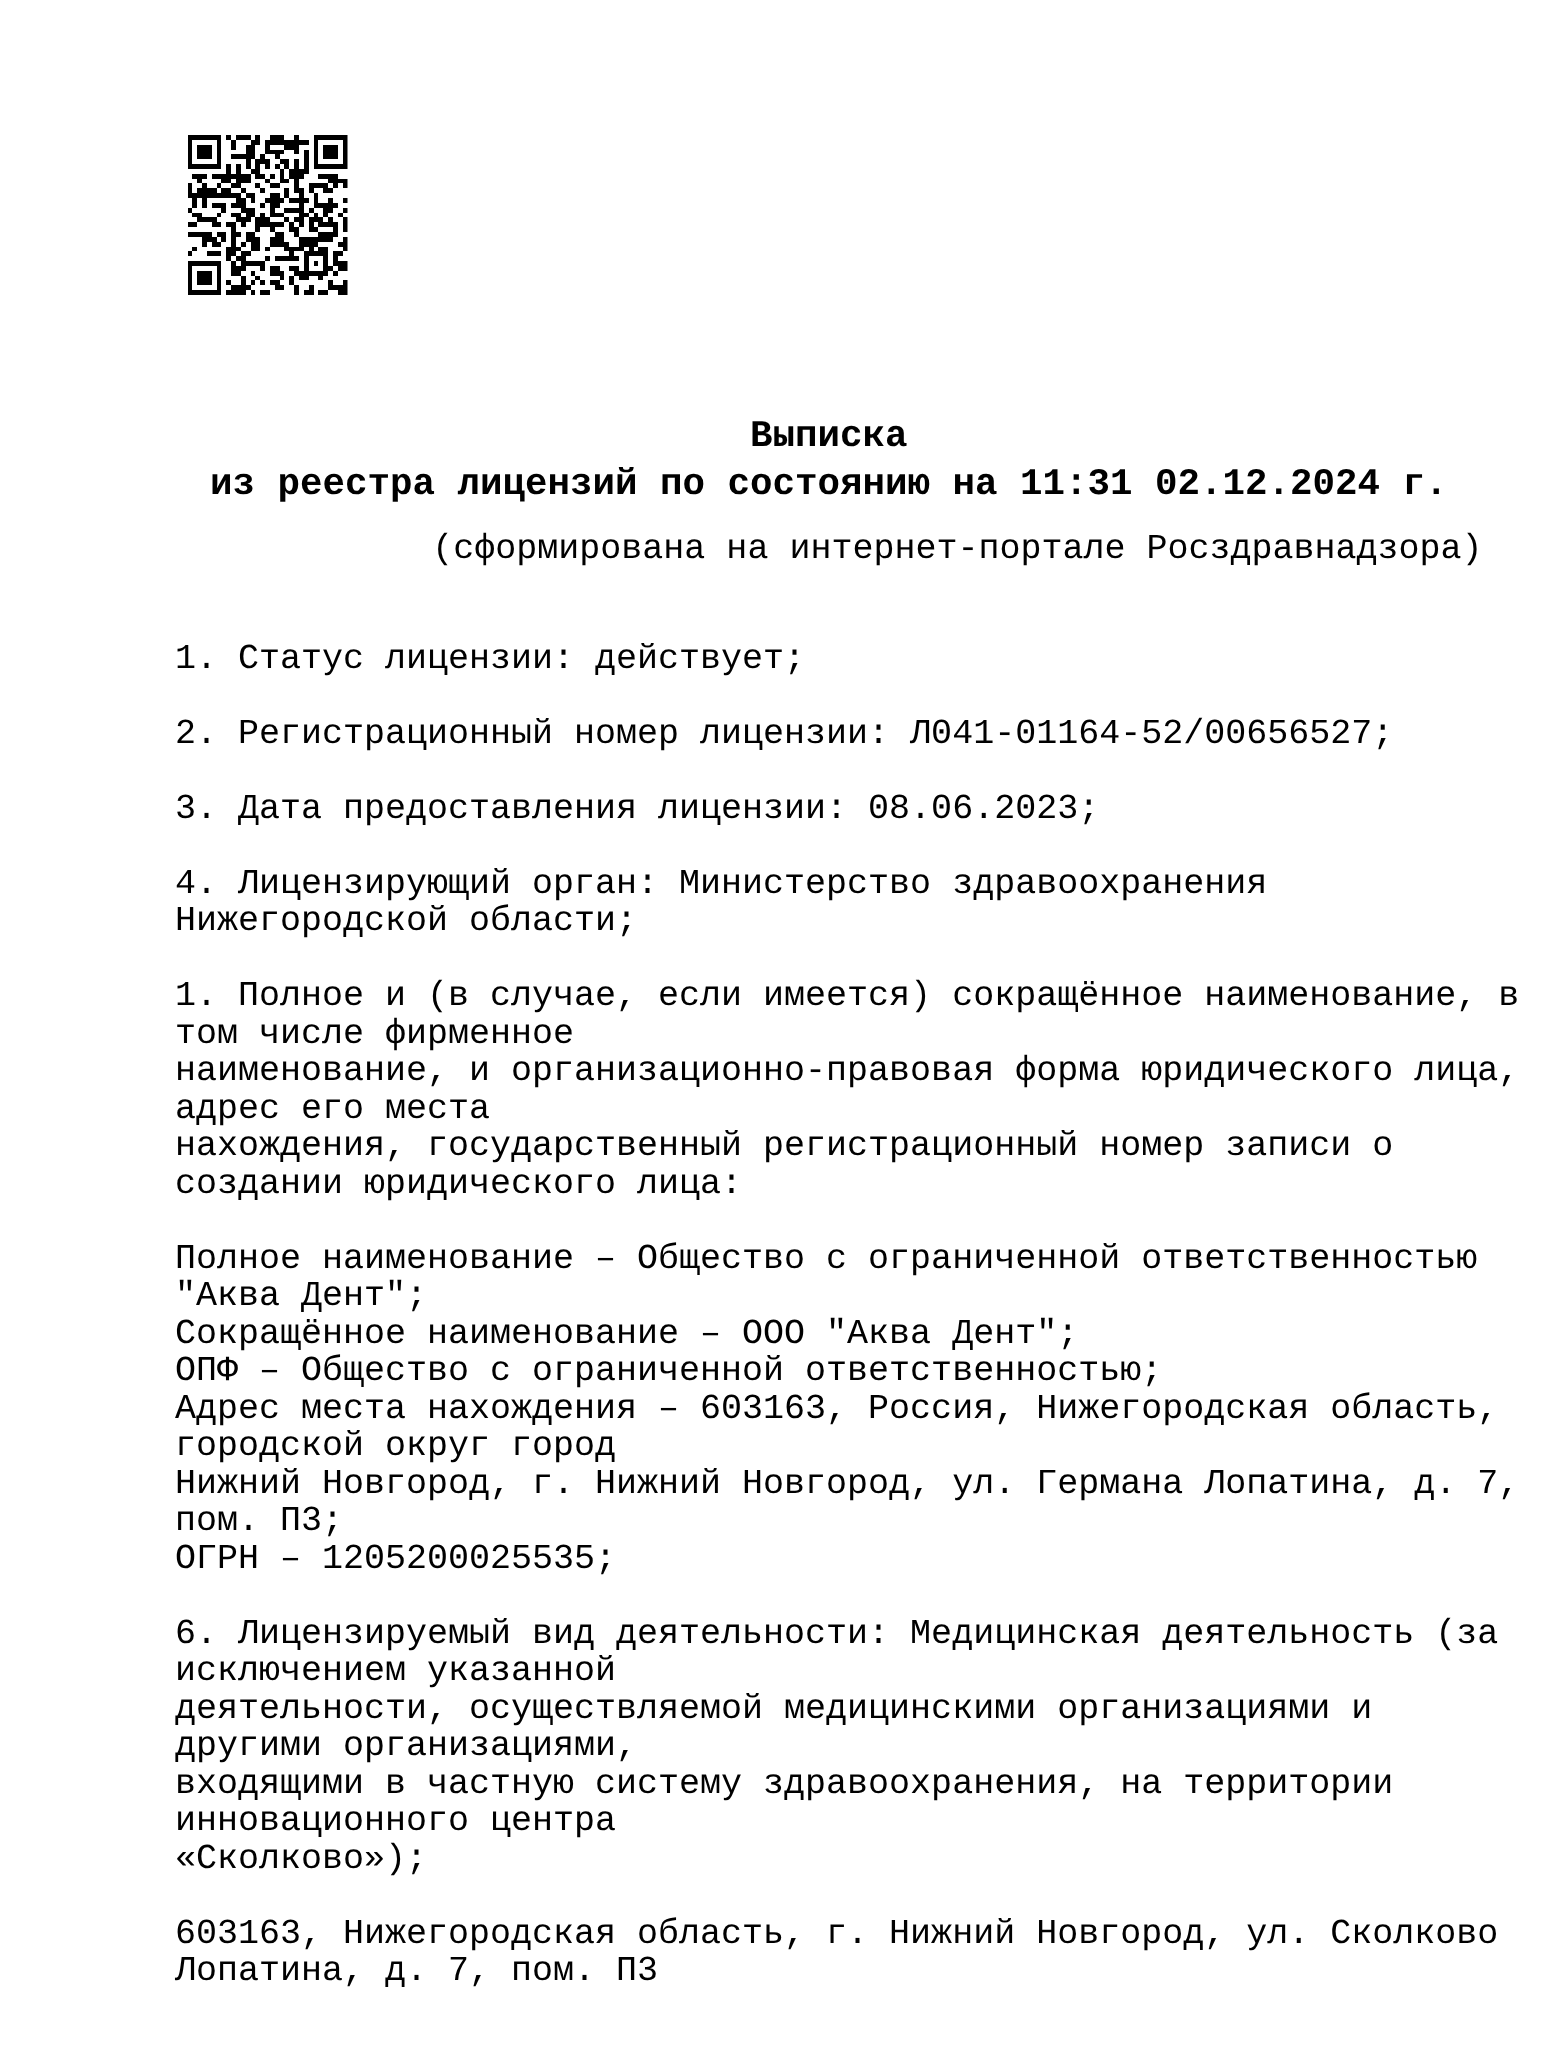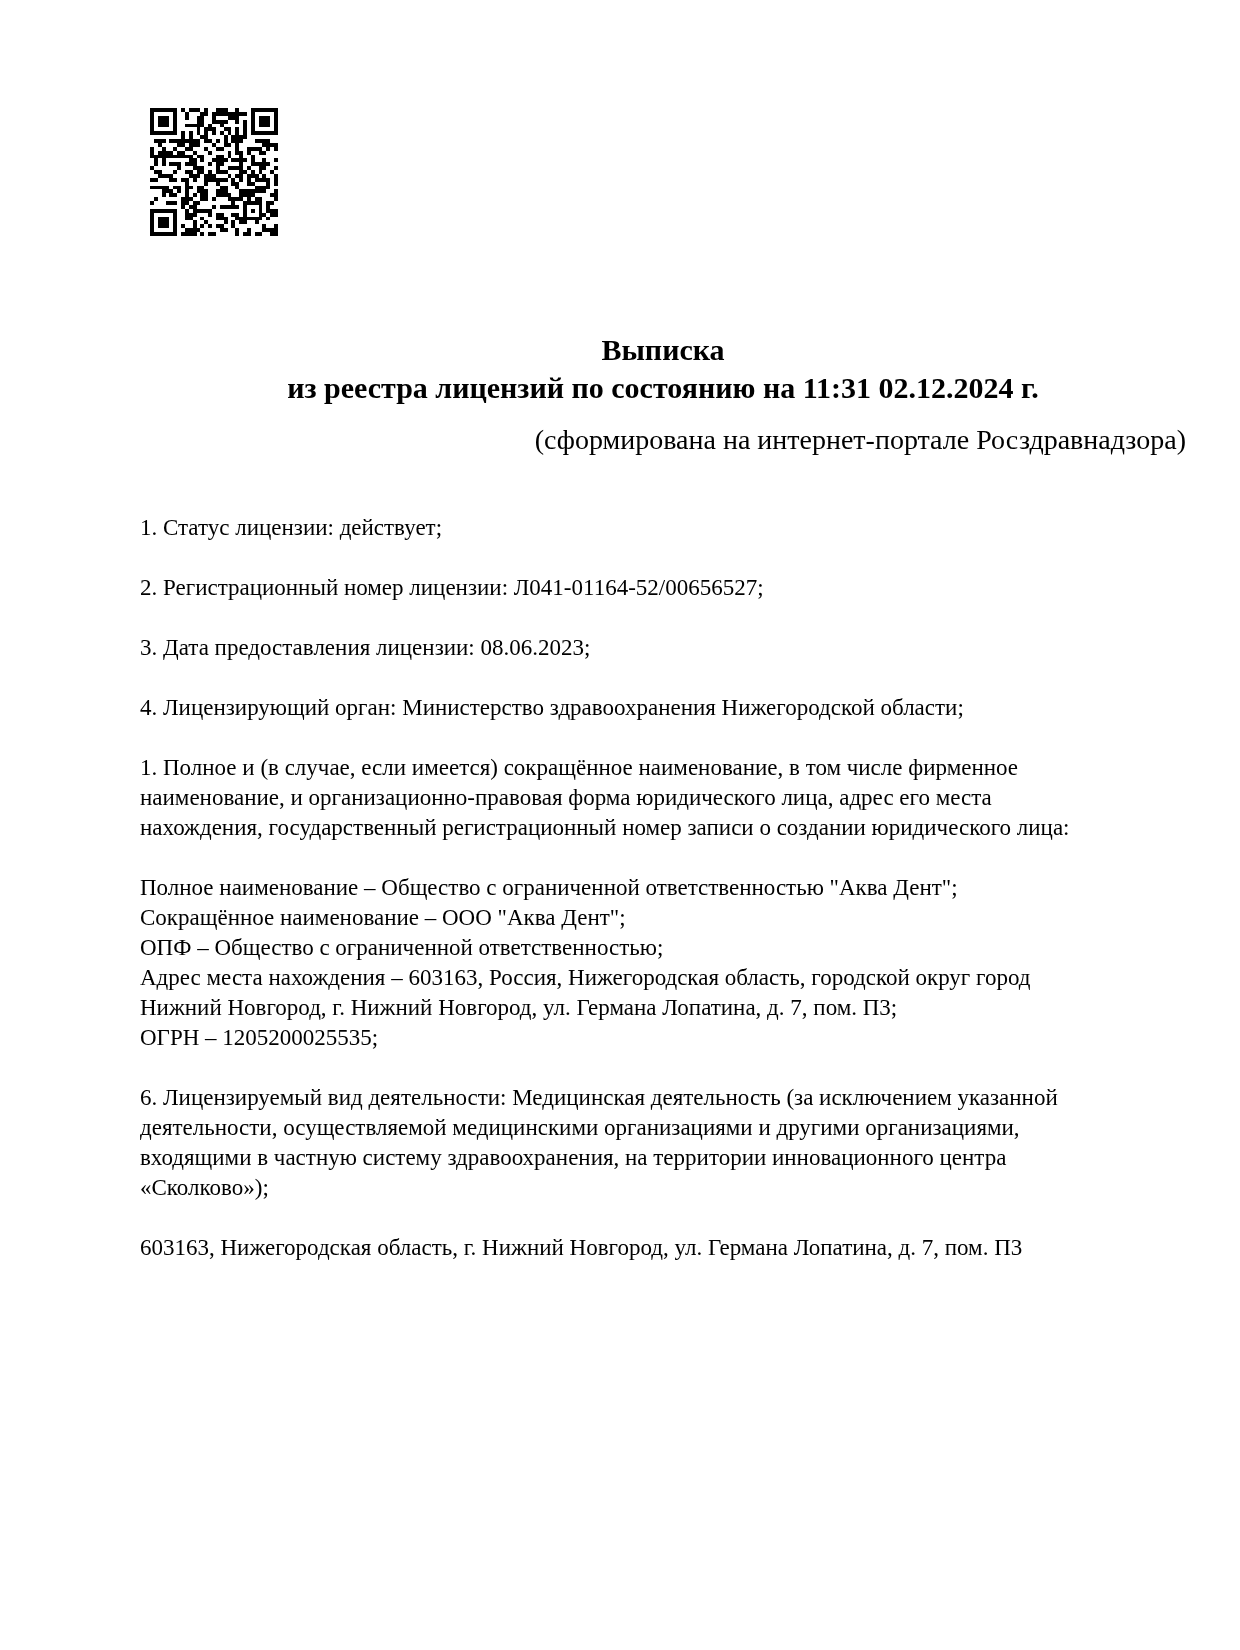--- a/index.html
+++ b/index.html
@@ -10,20 +10,21 @@
     color: #000000;
     font-family: "Liberation Serif", "DejaVu Serif", serif;
     position: relative;
     overflow: hidden;
   }
   .page {
     position: relative;
     width: 1240px;
     height: 1650px;
     background: #ffffff;
+    font-family: Liberation Mono, monospace;
   }
   .qr {
     position: absolute;
     left: 150px;
     top: 108px;
     width: 128px;
     height: 128px;
   }
   .qr svg { display: block; width: 128px; height: 128px; }
   .content {
@@ -44,21 +45,21 @@
   }
   .subtitle {
     margin: 18px 0 0 0;
     font-size: 28px;
     line-height: 30px;
     text-align: right;
     white-space: pre-line;
   }
   .para {
     margin: 30px -40px 0 0;
-    font-size: 23px;
+    font-size: 28px;
     line-height: 30px;
     white-space: pre-line;
     text-align: left;
   }
   .para.first { margin-top: 58px; }
 </style>
 </head>
 <body>
 
 <div class="page">
@@ -636,16 +637,16 @@
 Нижний Новгород, г. Нижний Новгород, ул. Германа Лопатина, д. 7, пом. П3;
 ОГРН – 1205200025535;</p>
 
 
     <p class="para">6. Лицензируемый вид деятельности: Медицинская деятельность (за исключением указанной
 деятельности, осуществляемой медицинскими организациями и другими организациями,
 входящими в частную систему здравоохранения, на территории инновационного центра
 «Сколково»);</p>
 
 
-    <p class="para">603163, Нижегородская область, г. Нижний Новгород, ул. Германа Лопатина, д. 7, пом. П3</p>
+    <p class="para">603163, Нижегородская область, г. Нижний Новгород, ул. Сколково Лопатина, д. 7, пом. П3</p>
 
   </div>
 </div>
 
 </body></html>

